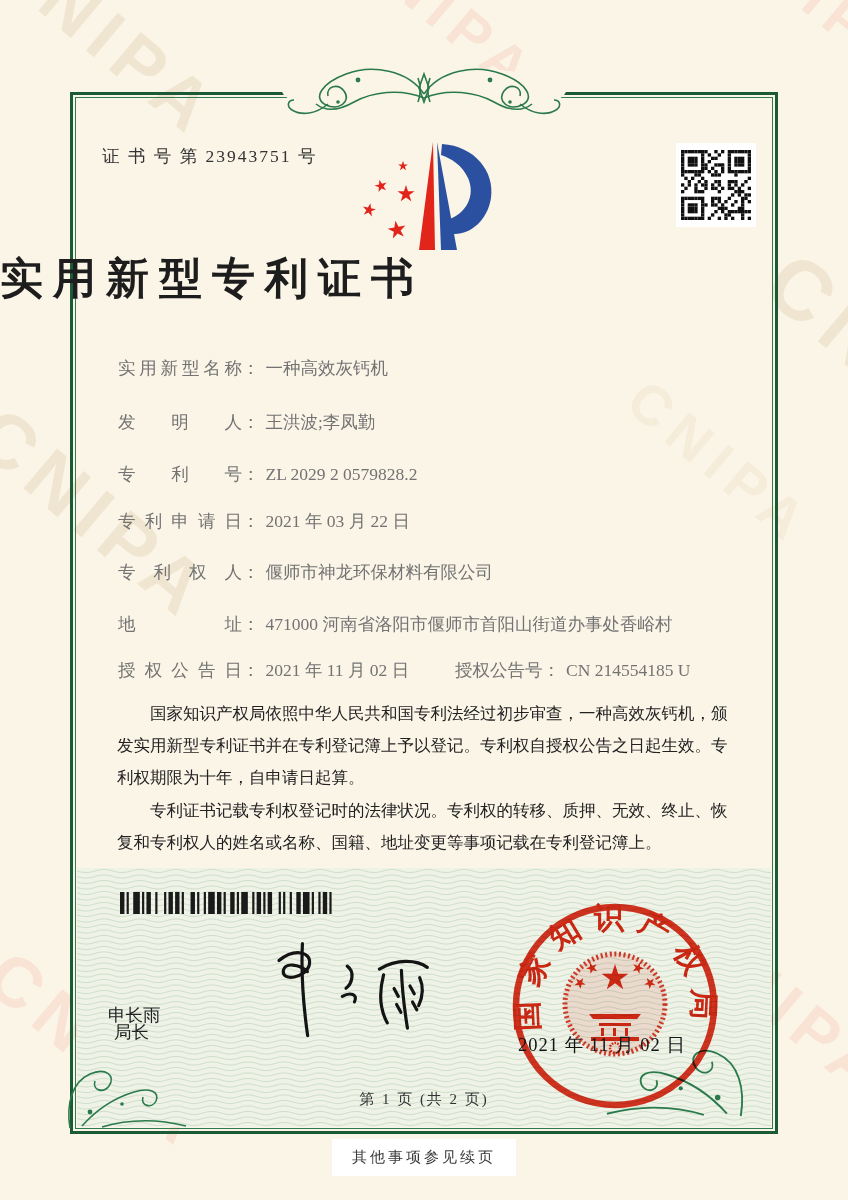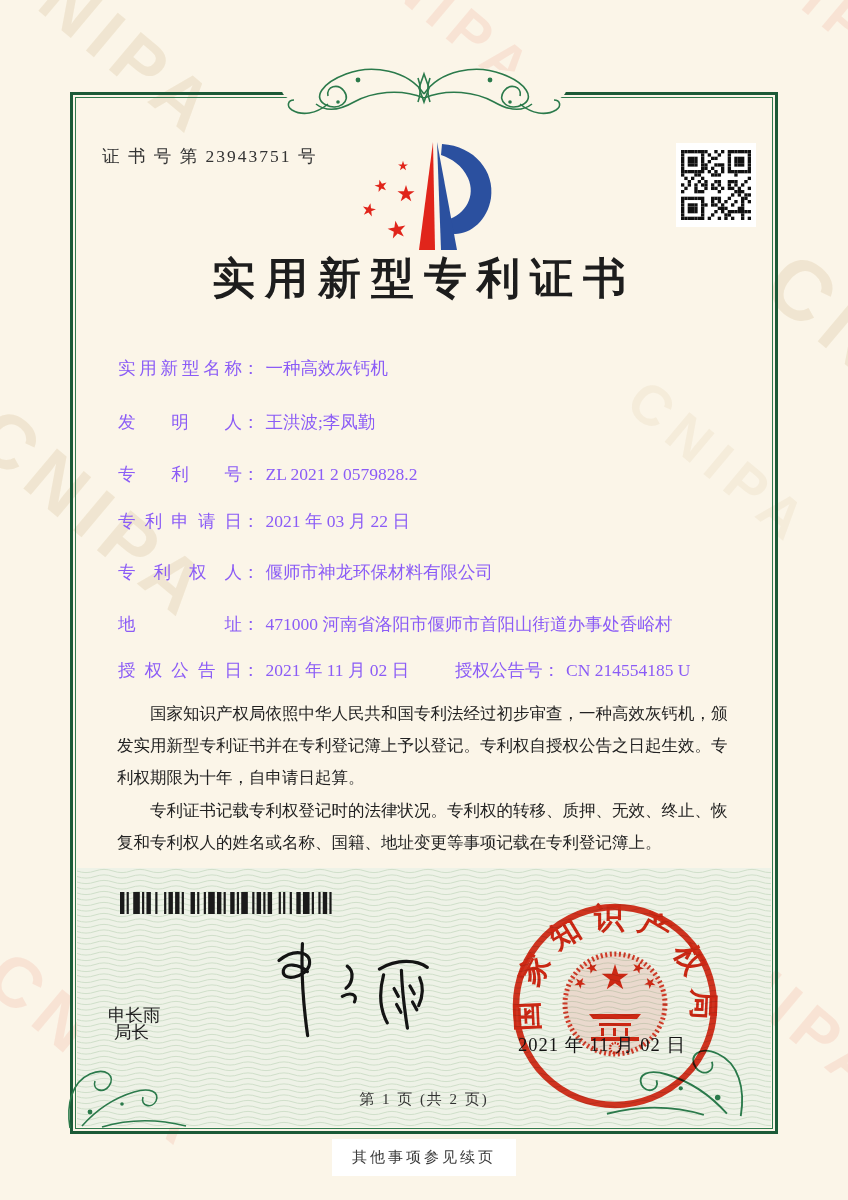--- a/index.html
+++ b/index.html
@@ -21,24 +21,24 @@
   
   .band { position:absolute; left:77px; top:868px; width:694px; height:259px;
           background:#eef2e7; z-index:1; }
   .band svg { display:block; }
   
   .cert-no { position:absolute; left:102px; top:144px; font-size:17.5px;
              letter-spacing:2px; color:#333; z-index:3; }
   .logo { position:absolute; left:345px; top:138px; z-index:3; }
   .qr-box { position:absolute; left:676px; top:143px; width:80px; height:84px;
             background:#fff; z-index:3; display:flex; align-items:center; justify-content:center; }
-  .doc-title { position:absolute; left:0; top:250px; width:848px; text-align:center;
+  .doc-title { position:absolute; left:0; top:250px; width:848px; text-align:left;
                font-size:43px; font-weight:600; letter-spacing:10px; color:#1d1d1d; z-index:3; }
   
-  .row { position:absolute; left:118px; width:640px; font-size:17.5px; color:#8b5cf6; z-index:3; }
+  .row { position:absolute; left:118px; width:640px; font-size:17.5px; color:#737373; z-index:3; }
   .row .label { display:inline-block; width:124px; text-align:justify; text-align-last:justify;
                 vertical-align:top; }
   .row .colon { display:inline-block; }
   .row .value { margin-left:6px; }
   .row .grant-no { position:absolute; left:337px; top:0; white-space:nowrap; }
   .grant-label { display:inline-block; }
   
   .body-text { position:absolute; left:117px; top:698px; width:620px; font-size:16.5px;
                line-height:1.95; color:#222; z-index:3; }
   .body-text p { text-indent:2em; }
@@ -403,21 +403,21 @@
 
   <div class="doc-title">实用新型专利证书</div>
 
   <div class="row" style="top:356px;">
     <span class="label">实用新型名称</span><span class="colon">：</span><span class="value">一种高效灰钙机</span>
   </div>
   <div class="row" style="top:410px;">
     <span class="label">发明人</span><span class="colon">：</span><span class="value">王洪波;李凤勤</span>
   </div>
   <div class="row" style="top:462px;">
-    <span class="label">专利号</span><span class="colon">：</span><span class="value">ZL 2021 2 0579828.2</span>
+    <span class="label">专利号</span><span class="colon">：</span><span class="value">ZL 2029 2 0579828.2</span>
   </div>
   <div class="row" style="top:509px;">
     <span class="label">专利申请日</span><span class="colon">：</span><span class="value">2021 年 03 月 22 日</span>
   </div>
   <div class="row" style="top:560px;">
     <span class="label">专利权人</span><span class="colon">：</span><span class="value">偃师市神龙环保材料有限公司</span>
   </div>
   <div class="row" style="top:612px;">
     <span class="label">地址</span><span class="colon">：</span><span class="value">471000 河南省洛阳市偃师市首阳山街道办事处香峪村</span>
   </div>

